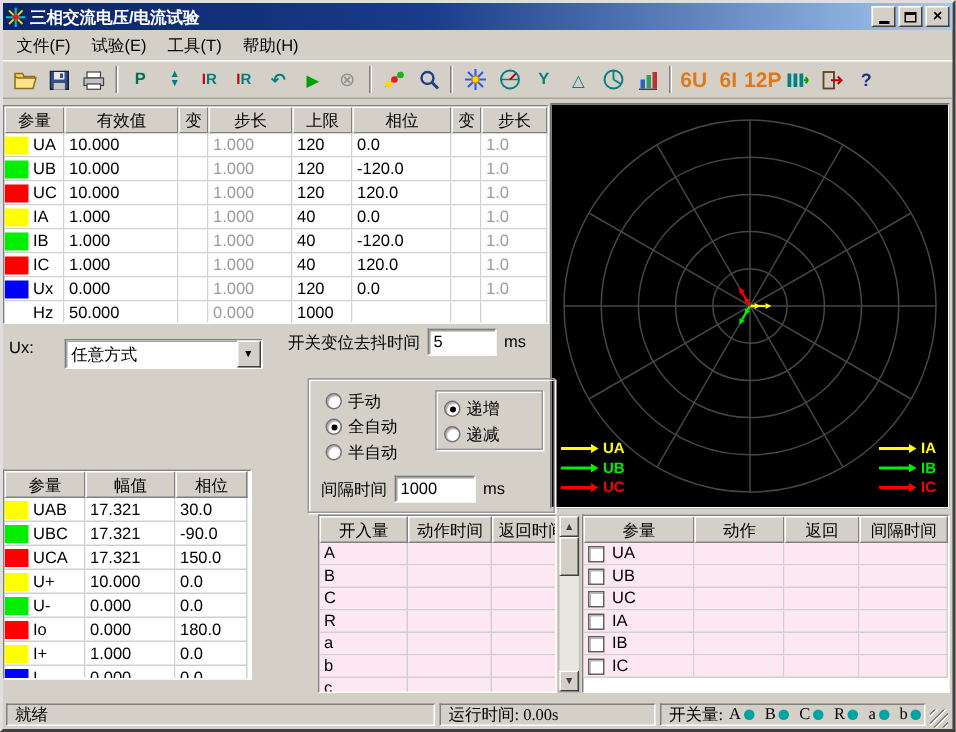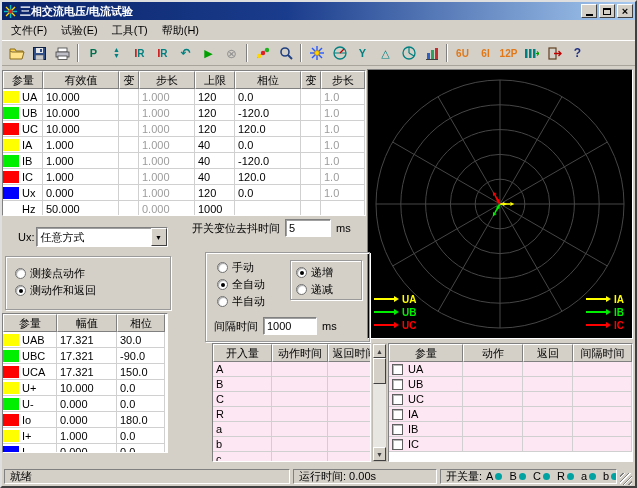--- a/index.html
+++ b/index.html
@@ -33,21 +33,21 @@
     background:transparent; border:1px solid transparent; padding:0; font:inherit; }
   .sep { width:2px; height:18px; border-left:1px solid #808080; border-right:1px solid #fff; margin:0 3px; }
   .txt-p { color:#007050; font-weight:bold; font-size:11px; }
   .updown { display:flex; flex-direction:column; line-height:6px; font-size:7px; color:#008080; }
   .ir-label { display:block; color:#008080; font-weight:bold; font-size:10px; }
   .ir-label::first-letter { color:#cc0000; }
   .txt-undo { color:#008080; font-weight:bold; font-size:12px; }
   .txt-play { color:#00a000; font-size:11px; }
   .txt-stop { color:#909090; font-size:13px; }
   .txt-teal { color:#008080; font-weight:bold; font-size:11px; }
-  .txt-orange { color:#e07818; font-weight:bold; font-size:10px; }
+  .txt-orange { color:#e07818; font-weight:bold; font-size:14px; }
   .txt-help { color:#203080; font-weight:bold; font-size:12px; }
   
   .client { position:absolute; top:64px; left:0; right:0; bottom:20px; }
   .lbl { white-space:nowrap; }
   
   .vtable { position:absolute; background:#fff; border:1px solid;
     border-color:#808080 #fff #fff #808080; overflow:hidden; }
   .vhead { display:flex; height:18px; }
   .hc { background:#d4d0c8; border:1px solid; border-color:#fff #808080 #808080 #fff;
     display:flex; align-items:center; justify-content:center; flex:none; overflow:hidden; }
@@ -63,21 +63,21 @@
   .dc0{width:54px;padding:0;} .dc1{width:60px;} .dc2{width:48px;}
   .sc0{width:59px;} .sc1{width:56px;} .sc2{width:53px;}
   .ac0{width:74px;} .ac1{width:60px;} .ac2{width:50px;} .ac3{width:59px;}
   .main-table { left:0; top:4px; width:364px; height:146px; }
   .derived-table { left:0; top:247px; width:166px; height:140px; }
   .switch-table { left:210px; top:277px; width:159px; height:119px; }
   .action-table { left:386px; top:277px; width:245px; height:119px; }
   .chk { width:11px; height:11px; background:#fff; border:1px solid #606060;
     box-shadow:inset 1px 1px 0 #b8b8b8; margin-right:5px; flex:none; }
   
-  .ux-row { position:absolute; left:16px; top:160px; height:22px; display:flex; align-items:center; gap:1px; }
+  .ux-row { position:absolute; left:4px; top:160px; height:22px; display:flex; align-items:flex-start; gap:20px; }
   .combo { display:flex; width:132px; height:20px; border:1px solid;
     border-color:#808080 #fff #fff #808080; background:#fff; box-shadow:inset 1px 1px 0 #a0a0a0; }
   .combo-text { flex:1; padding:2px 4px; overflow:hidden; white-space:nowrap; }
   .combo-btn { width:16px; background:#d4d0c8; border:1px solid; border-color:#fff #404040 #404040 #fff;
     display:flex; align-items:center; justify-content:center; font-size:7px; color:#000; }
   .debounce-row { position:absolute; left:190px; top:153px; display:flex; align-items:center; gap:5px; }
   .field { height:18px; border:1px solid; border-color:#808080 #fff #fff #808080;
     box-shadow:inset 1px 1px 0 #a0a0a0; background:#fff; font:inherit; padding:0 3px; }
   .w46{width:46px;} .w54{width:54px;}
   
@@ -111,21 +111,21 @@
   .sb-btn { width:13px; height:14px; background:#d4d0c8; border:1px solid;
     border-color:#fff #404040 #404040 #fff; font-size:7px; color:#404040;
     display:flex; align-items:center; justify-content:center; flex:none; }
   .sb-thumb { width:13px; height:26px; background:#d4d0c8; border:1px solid;
     border-color:#fff #404040 #404040 #fff; }
   .sb-spacer { flex:1; }
   
   .statusbar { position:absolute; left:0; right:0; bottom:0; height:20px;
     display:flex; align-items:center; gap:3px; padding:1px 3px 1px 2px; }
   .sb-seg { height:15px; border:1px solid; border-color:#808080 #fff #fff #808080;
-    display:flex; align-items:center; padding:0 5px; white-space:nowrap; overflow:hidden; }
+    display:flex; align-items:center; padding:0 5px; white-space:nowrap; overflow:hidden;font-family:Liberation Serif, serif; }
   .seg1 { width:286px; } .seg2 { width:144px; } .seg3 { flex:1; }
   .sw-item { display:inline-flex; align-items:center; margin-left:4px; }
   .sw-dot { width:7px; height:7px; border-radius:50%; background:#00a2a2; margin-left:2px; }
   .grip { width:12px; height:12px; align-self:flex-end;
     background:repeating-linear-gradient(135deg, transparent 0 2px, #808080 2px 3px, #fff 3px 4px); }
 </style>
 </head>
 <body>
 
 <div class="window">
@@ -498,32 +498,20 @@
         <span class="combo-btn">▼</span>
       </span>
     </div>
 
     <div class="debounce-row">
       <span class="lbl">开关变位去抖时间</span>
       <input class="field w46" value="5" style="">
       <span class="lbl">ms</span>
     </div>
 
-    <div class="groupbox gb1">
-
-        <label class="radio-row">
-          <span class="radio"></span>
-          <span>测接点动作</span>
-        </label>
-
-        <label class="radio-row">
-          <span class="radio checked"></span>
-          <span>测动作和返回</span>
-        </label>
-      </div>
 
     <div class="groupbox gb2">
       <div class="gb2-left">
 
           <label class="radio-row">
             <span class="radio"></span>
             <span>手动</span>
           </label>
 
           <label class="radio-row">

